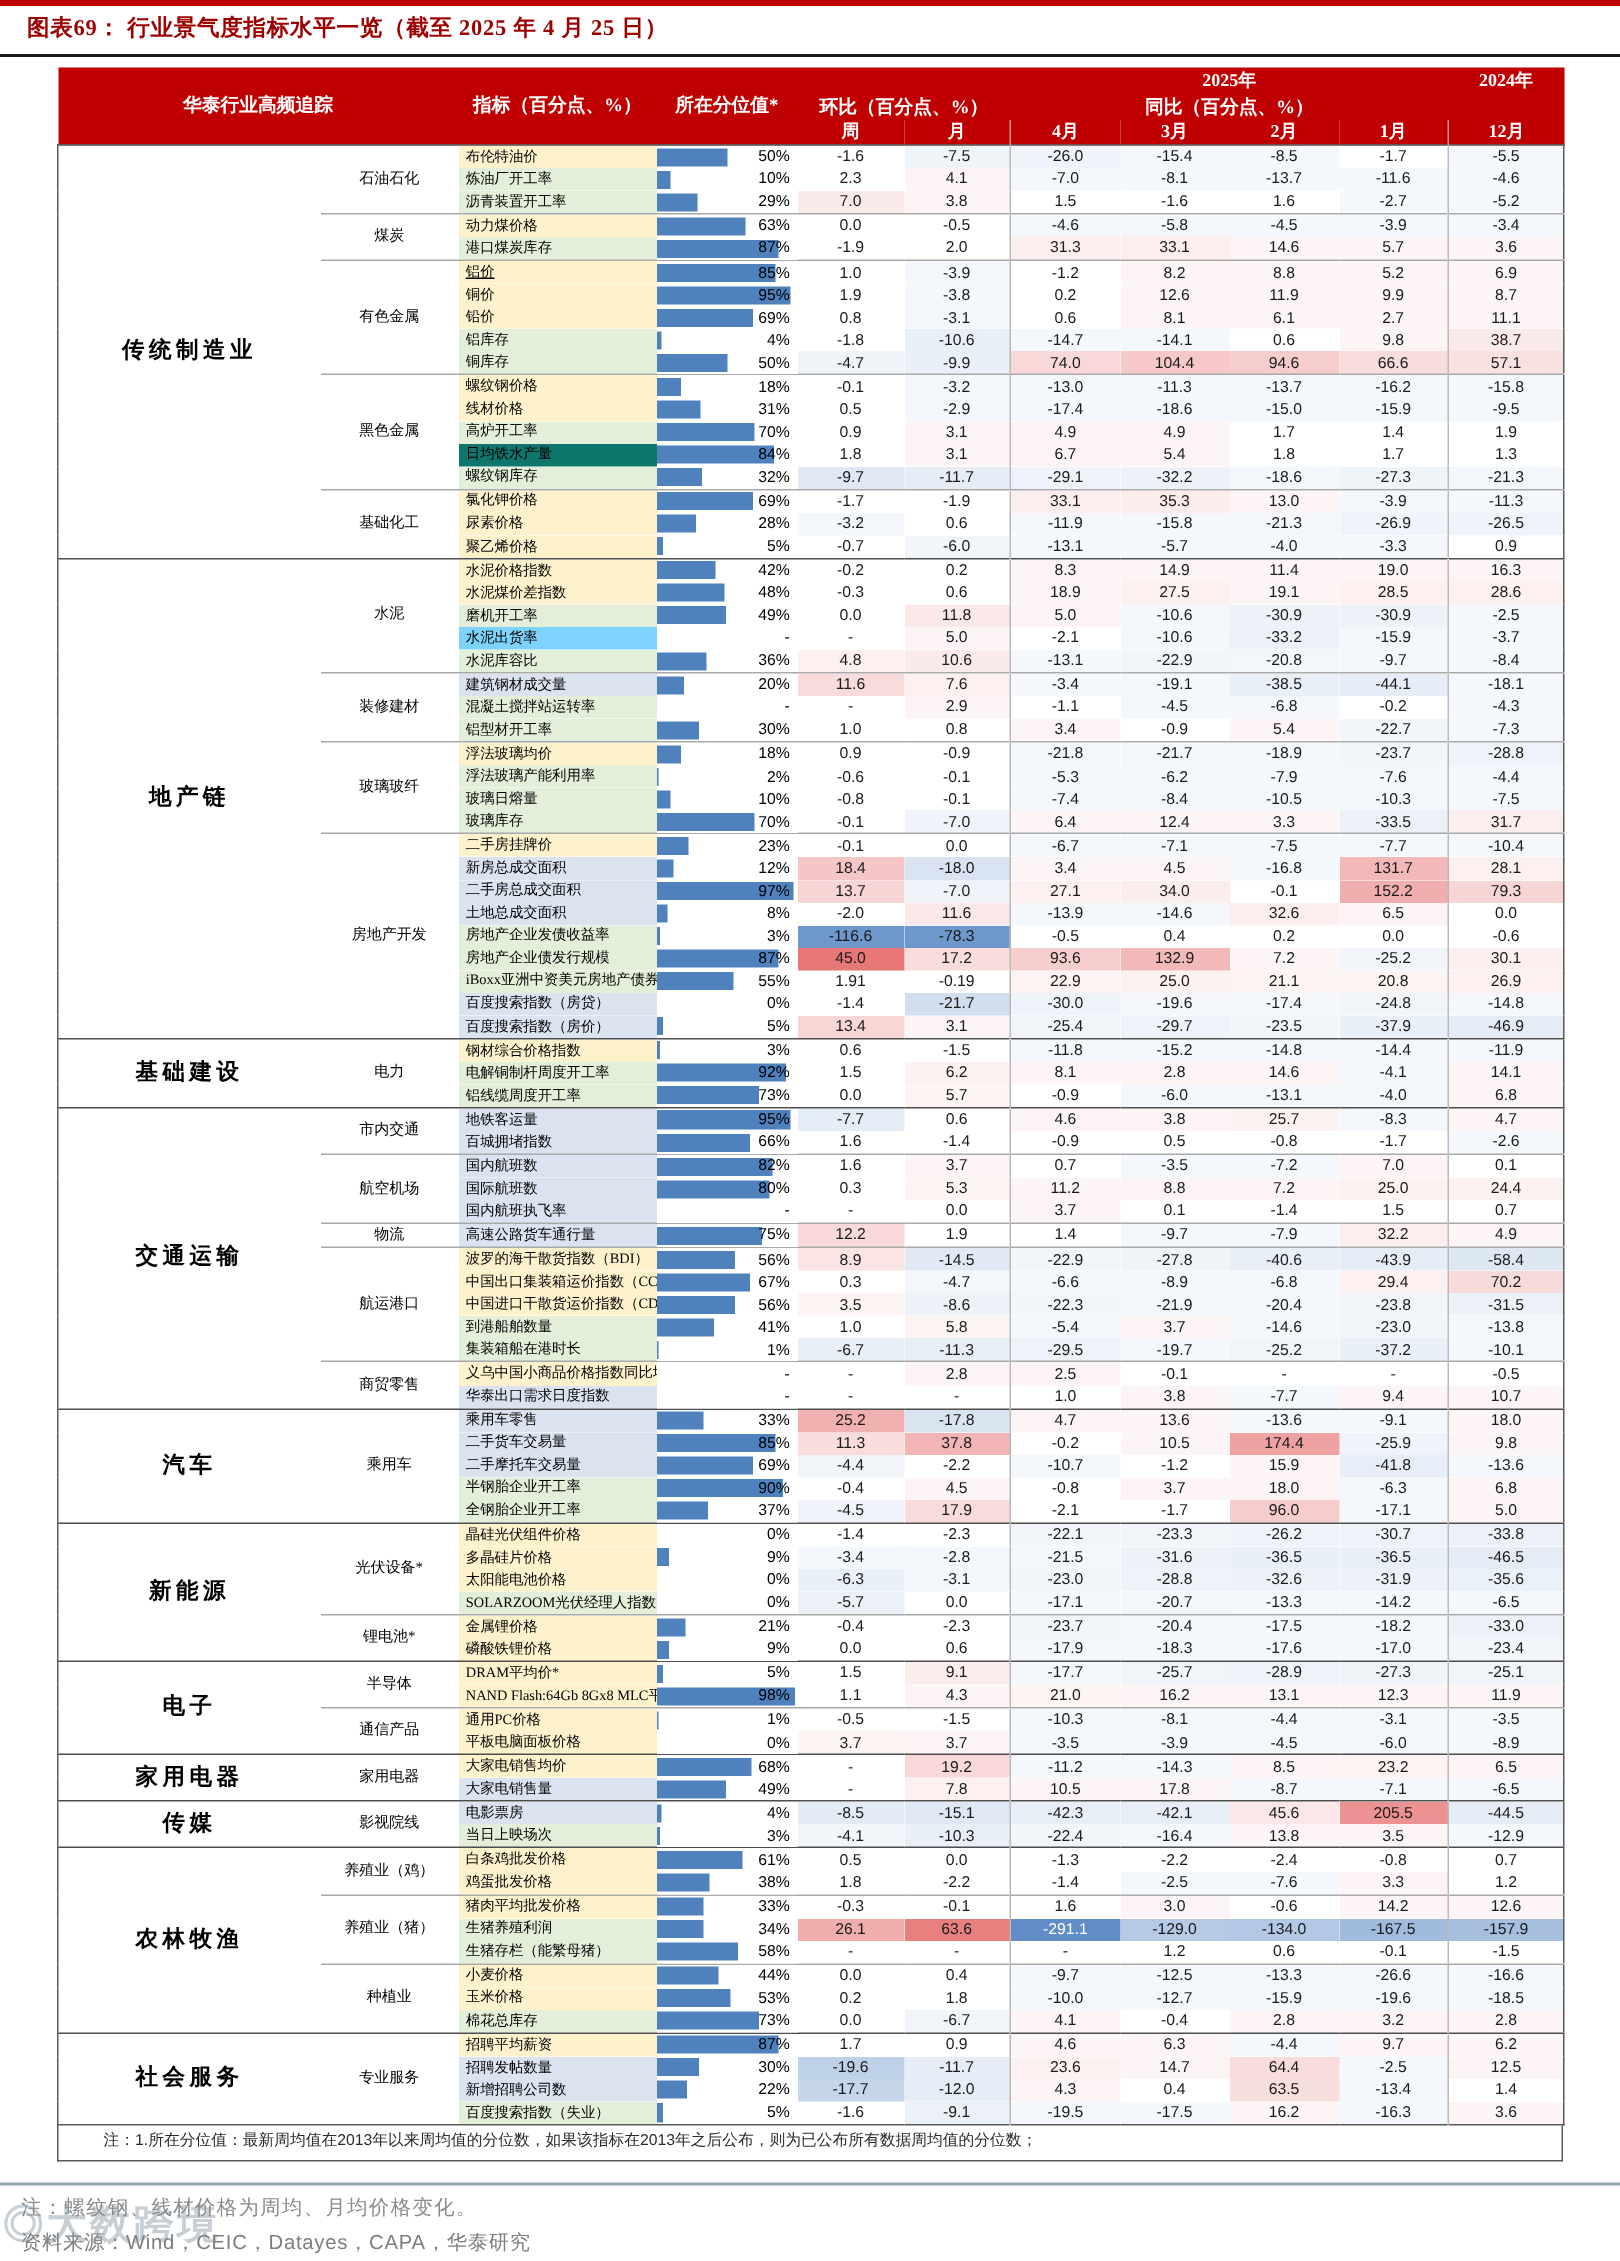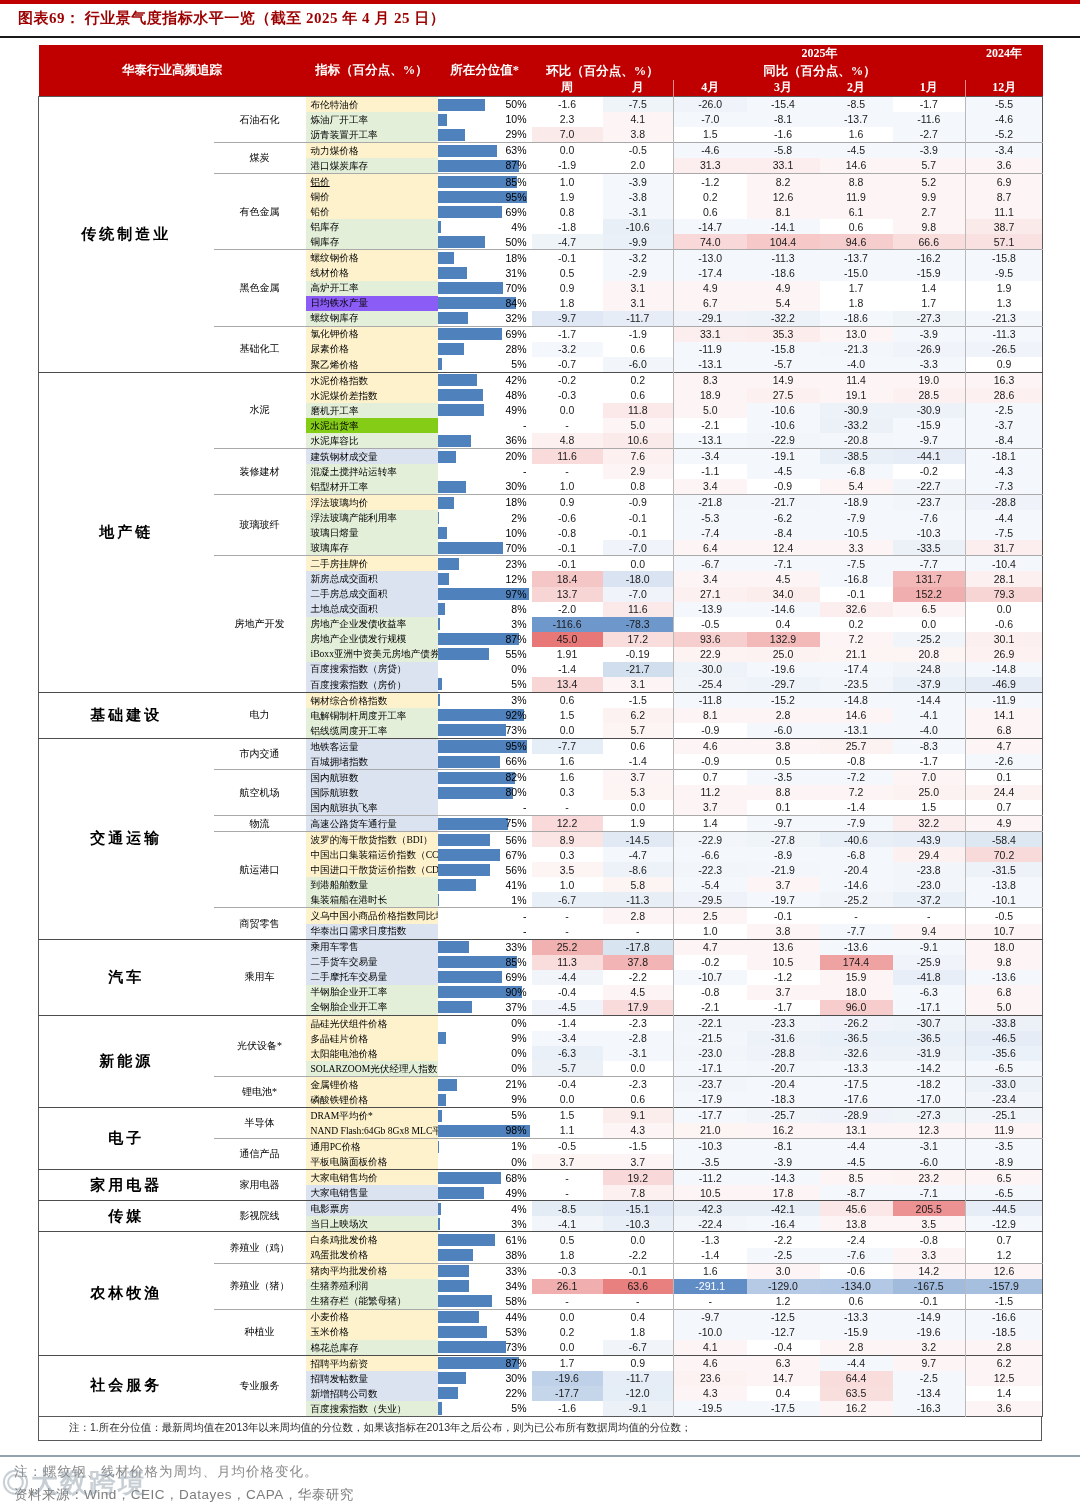--- a/index.html
+++ b/index.html
@@ -233,21 +233,21 @@
           <td class="pctl"><div class="pbar" style="width: 70%;"></div><span class="pnum">70%</span></td>
           <td class="num ">0.9</td>
           <td class="num vr" style="background: rgba(226, 85, 85, 0.06);">3.1</td>
           <td class="num " style="background: rgba(226, 85, 85, 0.06);">4.9</td>
           <td class="num " style="background: rgba(226, 85, 85, 0.06);">4.9</td>
           <td class="num ">1.7</td>
           <td class="num vr">1.4</td>
           <td class="num ">1.9</td>
         </tr>
         <tr>
-          <td class="ind" style="background: #8b5cf6;">日均铁水产量</td>
+          <td class="ind" style="background: #0f766e;">日均铁水产量</td>
           <td class="pctl"><div class="pbar" style="width: 84%;"></div><span class="pnum">84%</span></td>
           <td class="num ">1.8</td>
           <td class="num vr" style="background: rgba(226, 85, 85, 0.06);">3.1</td>
           <td class="num " style="background: rgba(226, 85, 85, 0.06);">6.7</td>
           <td class="num " style="background: rgba(226, 85, 85, 0.06);">5.4</td>
           <td class="num ">1.8</td>
           <td class="num vr">1.7</td>
           <td class="num ">1.3</td>
         </tr>
         <tr>
@@ -324,21 +324,21 @@
           <td class="pctl"><div class="pbar" style="width: 49%;"></div><span class="pnum">49%</span></td>
           <td class="num ">0.0</td>
           <td class="num vr" style="background: rgba(226, 85, 85, 0.137);">11.8</td>
           <td class="num " style="background: rgba(226, 85, 85, 0.06);">5.0</td>
           <td class="num " style="background: rgba(74, 125, 190, 0.06);">-10.6</td>
           <td class="num " style="background: rgba(74, 125, 190, 0.098);">-30.9</td>
           <td class="num vr" style="background: rgba(74, 125, 190, 0.098);">-30.9</td>
           <td class="num " style="background: rgba(74, 125, 190, 0.06);">-2.5</td>
         </tr>
         <tr>
-          <td class="ind" style="background: #84cc16;">水泥出货率</td>
+          <td class="ind" style="background: #7dd3fc;">水泥出货率</td>
           <td class="pctl"><span class="pnum">-</span></td>
           <td class="num ">-</td>
           <td class="num vr" style="background: rgba(226, 85, 85, 0.06);">5.0</td>
           <td class="num ">-2.1</td>
           <td class="num " style="background: rgba(74, 125, 190, 0.06);">-10.6</td>
           <td class="num " style="background: rgba(74, 125, 190, 0.106);">-33.2</td>
           <td class="num vr" style="background: rgba(74, 125, 190, 0.06);">-15.9</td>
           <td class="num " style="background: rgba(74, 125, 190, 0.06);">-3.7</td>
         </tr>
         <tr>
@@ -996,21 +996,21 @@
         </tr>
         <tr>
           <td class="sub sub-top" rowspan="3">种植业</td>
           <td class="ind sub-top" style="background: rgb(253, 242, 204);">小麦价格</td>
           <td class="pctl sub-top"><div class="pbar" style="width: 44%;"></div><span class="pnum">44%</span></td>
           <td class="num  sub-top">0.0</td>
           <td class="num vr sub-top">0.4</td>
           <td class="num  sub-top" style="background: rgba(74, 125, 190, 0.06);">-9.7</td>
           <td class="num  sub-top" style="background: rgba(74, 125, 190, 0.06);">-12.5</td>
           <td class="num  sub-top" style="background: rgba(74, 125, 190, 0.06);">-13.3</td>
-          <td class="num vr sub-top" style="background: rgba(74, 125, 190, 0.06);">-14.9</td>
+          <td class="num vr sub-top" style="background: rgba(74, 125, 190, 0.06);">-26.6</td>
           <td class="num  sub-top" style="background: rgba(74, 125, 190, 0.06);">-16.6</td>
         </tr>
         <tr>
           <td class="ind" style="background: rgb(253, 242, 204);">玉米价格</td>
           <td class="pctl"><div class="pbar" style="width: 53%;"></div><span class="pnum">53%</span></td>
           <td class="num ">0.2</td>
           <td class="num vr">1.8</td>
           <td class="num " style="background: rgba(74, 125, 190, 0.06);">-10.0</td>
           <td class="num " style="background: rgba(74, 125, 190, 0.06);">-12.7</td>
           <td class="num " style="background: rgba(74, 125, 190, 0.06);">-15.9</td>

